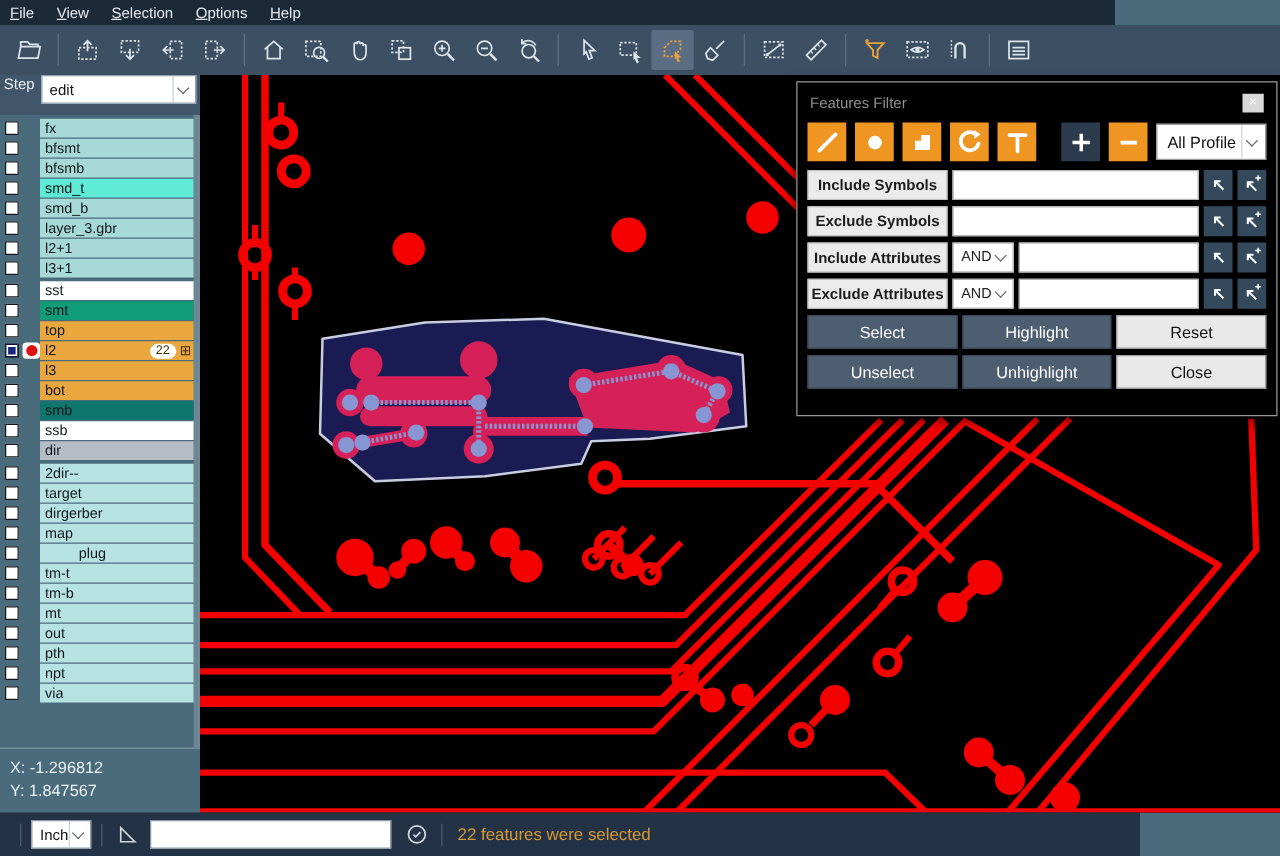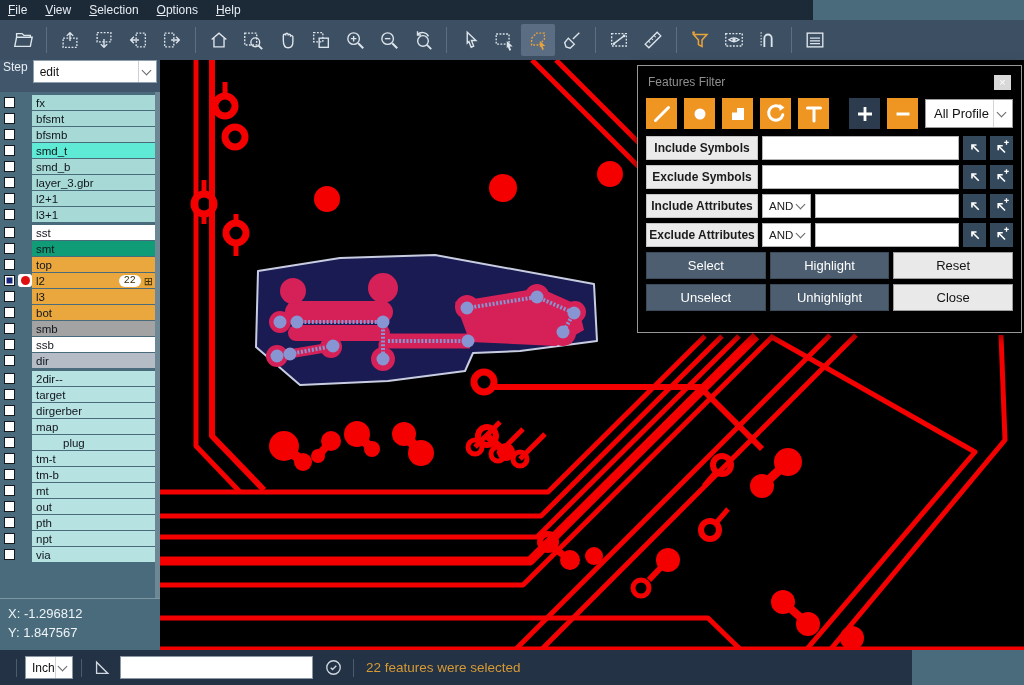--- a/index.html
+++ b/index.html
@@ -1,21 +1,21 @@
 <!DOCTYPE html>
 <html style="--trace-red: #f40000; --selection-fill: #191b52; --selection-outline: #c9cde2; --selected-copper: #d62058; --selected-net: #8795d2; --accent-orange: #ef9522; --status-amber: #d79a33;"><head>
 <meta charset="utf-8">
 <style>
   * { margin:0; padding:0; box-sizing:border-box; }
   html,body { width:1024px; height:685px; overflow:hidden; background:#000;
               font-family:"Liberation Sans", sans-serif; }
   .app { position:relative; width:1024px; height:685px; background:#4a6b7c; }
 
   
-  .menubar { position:absolute; left:0; top:0; width:813px; height:20px;
+  .menubar { position:absolute; left:0; top:0; width:892px; height:20px;
              background:#1c2937; display:flex; align-items:center; padding:0 8px; gap:18px; }
   .menu-item { display:inline-block; color:#e6ecf2; font-size:12px; cursor:default; }
   .menu-item::first-letter { text-decoration:underline; }
 
   
   .toolbar { position:absolute; left:0; top:20px; width:1024px; height:40px;
              background:#3d4f62; display:flex; align-items:center; padding:0 6px; }
   .tbtn { width:34px; height:32px; display:flex; align-items:center; justify-content:center;
           border-radius:2px; flex:0 0 auto; }
   .tbtn.active { background:#5a6d83; }
@@ -41,21 +41,21 @@
   .layer-row { height:15px; margin-bottom:1px; display:flex; align-items:center; }
   .cb-col { width:18px; display:flex; justify-content:center; flex:0 0 auto; }
   .cb { width:11px; height:11px; background:#fff; border:1.5px solid #15181c; }
   .cb.checked { background:#16267d; box-shadow:inset 0 0 0 1.5px #fff; }
   .ind-col { width:14px; height:13px; flex:0 0 auto; display:flex; align-items:center; justify-content:center; }
   .ind-col.on { background:#fff; border-radius:3px; }
   .reddot { width:9px; height:9px; border-radius:50%; background:#e01010; }
   .lab { flex:1; height:15px; margin-right:5px; display:flex; align-items:center;
          padding:0 2px 0 4px; font-size:11.5px; color:#10161c; white-space:nowrap; }
   .badge { margin-left:auto; background:#ffffff; color:#3b2f05; font-size:10px;
-           border-radius:7px; padding:0 5px; line-height:12px;font-family:Liberation Mono, monospace; }
+           border-radius:7px; padding:0 5px; line-height:12px; }
   .gridglyph { font-size:11px; color:#3b2c00; margin-left:3px; line-height:12px; }
 
   .coords { margin-top:auto; border-top:1px solid #7e95a2; padding:5px 8px 8px;
             color:#eef4f7; font-size:13px; line-height:19px; flex:0 0 auto; }
 
   
   .canvas { position:absolute; left:160px; top:60px; width:864px; height:590px; background:#000; }
   .canvas svg { display:block; }
   .tr  { stroke:var(--trace-red); fill:none; }
   .dt  { fill:var(--trace-red); }
@@ -409,21 +409,21 @@
             <div class="ind-col"></div>
             <div class="lab" style="background: rgb(233, 167, 62);">
               <span>bot</span>
             </div>
           </div>
           <div class="layer-row">
             <div class="cb-col">
               <div class="cb"></div>
             </div>
             <div class="ind-col"></div>
-            <div class="lab" style="background: #a3a3a3; text-align: center;">
+            <div class="lab" style="background: #0f766e; text-align: center;">
               <span>smb</span>
             </div>
           </div>
           <div class="layer-row">
             <div class="cb-col">
               <div class="cb"></div>
             </div>
             <div class="ind-col"></div>
             <div class="lab" style="background: rgb(255, 255, 255);">
               <span>ssb</span>

